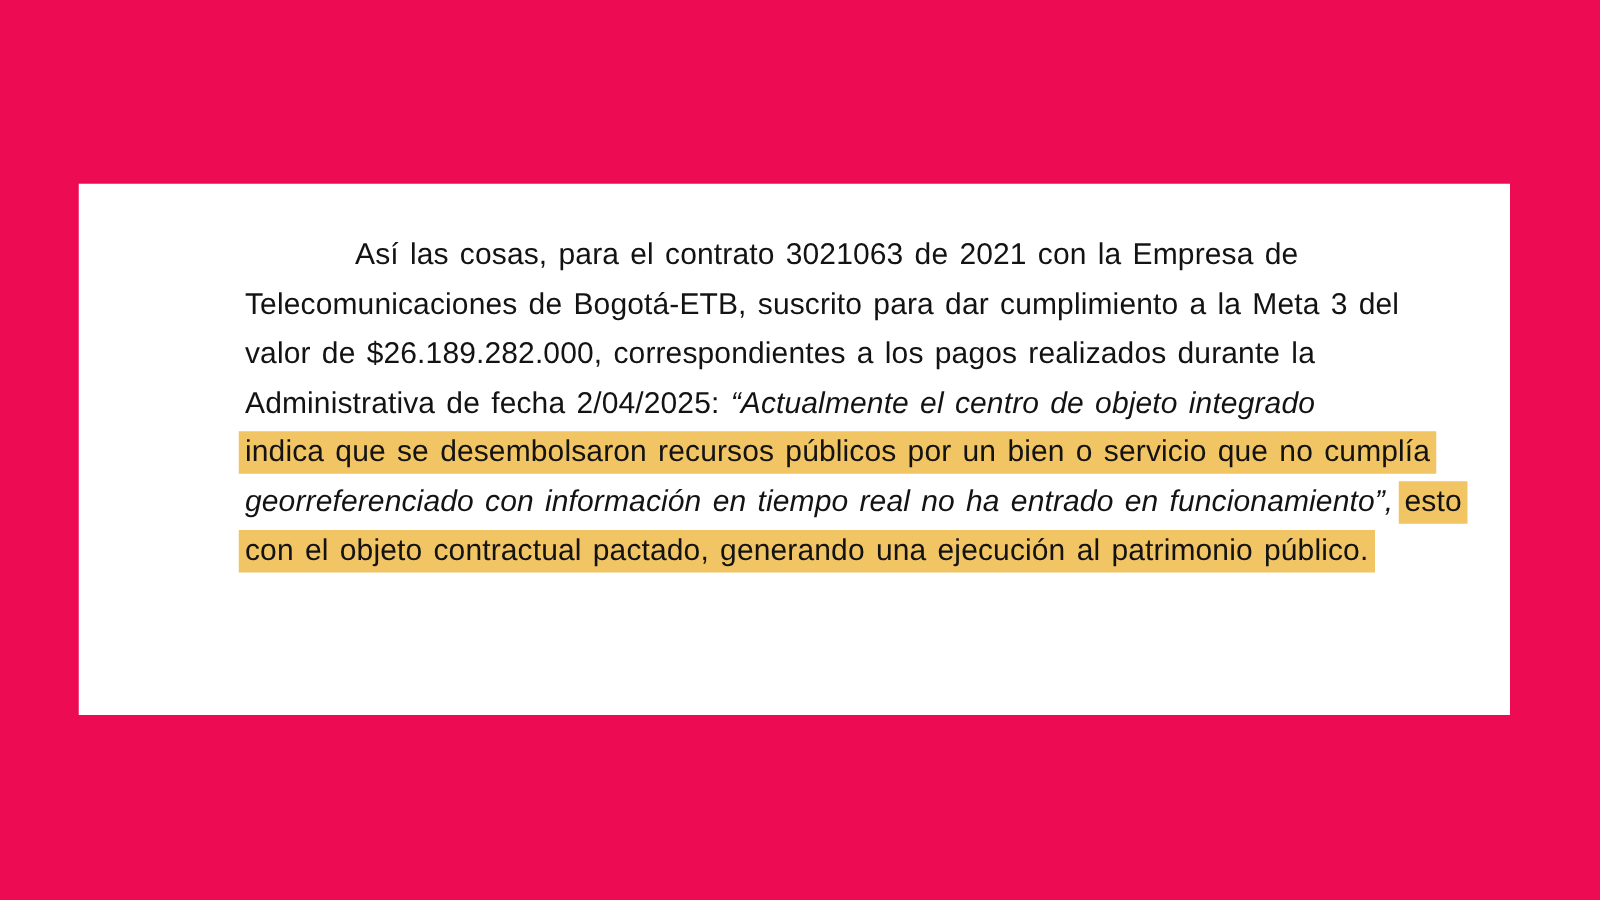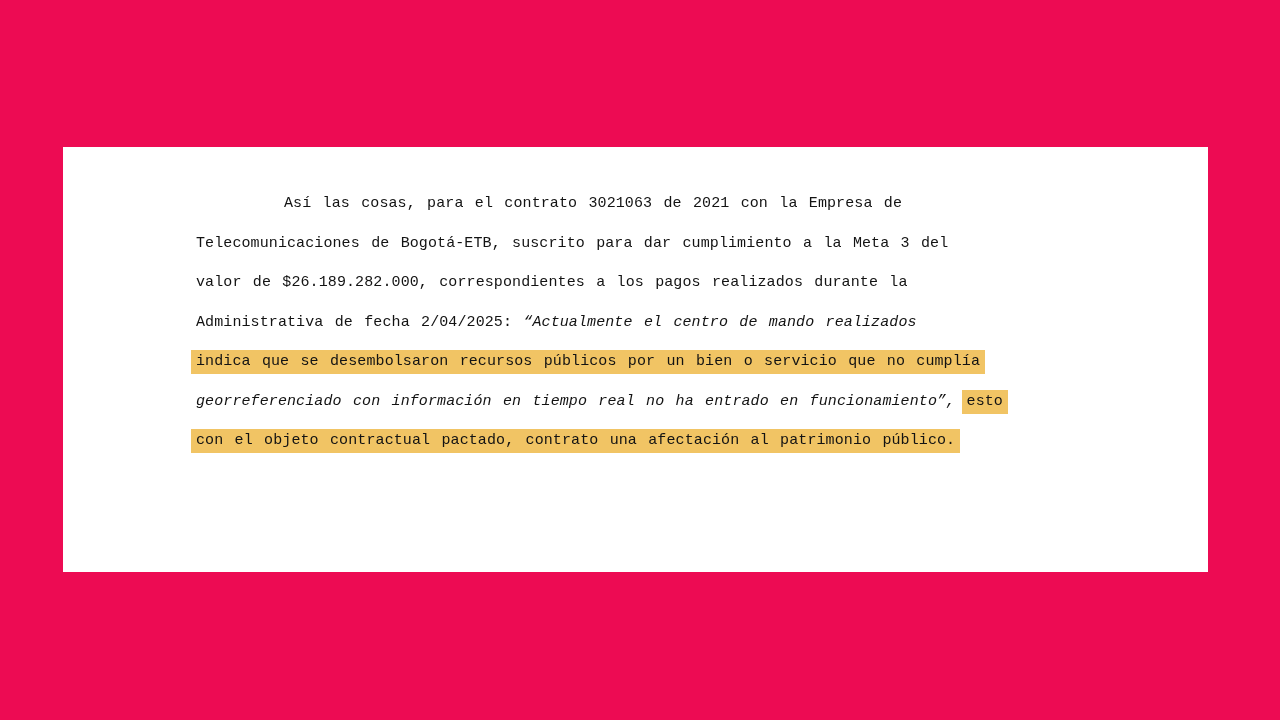--- a/index.html
+++ b/index.html
@@ -21,25 +21,24 @@
     width: 1145px;
     height: 425px;
     background: var(--card, #FFFFFF);
   }
   .paragraph {
     position: absolute;
     left: 133px;
     top: 37px;
     width: 895px;
     color: var(--text, #131313);
-    font-size: 15px;
+    font-size: 24px;
     line-height: 39.5px;
     letter-spacing: 0.1px;
     word-spacing: 2.2px;
-    font-family: Liberation Mono, monospace;
   }
   .line {
     white-space: nowrap;
   }
   .line.indent {
     padding-left: 88px;
   }
   .seg-normal {
     font-style: normal;
   }
@@ -53,18 +52,18 @@
   }
 </style>
 </head>
 <body>
 
 <div class="card">
   <div class="paragraph">
       <div class="line indent"><span class="seg-normal">Así las cosas, para el contrato 3021063 de 2021 con la Empresa de</span></div>
       <div class="line"><span class="seg-normal">Telecomunicaciones de Bogotá-ETB, suscrito para dar cumplimiento a la Meta 3 del</span></div>
       <div class="line"><span class="seg-normal">valor de $26.189.282.000, correspondientes a los pagos realizados durante la</span></div>
-      <div class="line"><span class="seg-normal">Administrativa de fecha 2/04/2025: </span><span class="seg-italic">“Actualmente el centro de mando realizados</span></div>
+      <div class="line"><span class="seg-normal">Administrativa de fecha 2/04/2025: </span><span class="seg-italic">“Actualmente el centro de objeto integrado</span></div>
       <div class="line"><span class="seg-highlight">indica que se desembolsaron recursos públicos por un bien o servicio que no cumplía</span></div>
       <div class="line"><span class="seg-italic">georreferenciado con información en tiempo real no ha entrado en funcionamiento”, </span><span class="seg-highlight">esto</span></div>
-      <div class="line"><span class="seg-highlight">con el objeto contractual pactado, contrato una afectación al patrimonio público.</span></div>
+      <div class="line"><span class="seg-highlight">con el objeto contractual pactado, generando una ejecución al patrimonio público.</span></div>
     </div>
 </div>
 
 </body></html>

